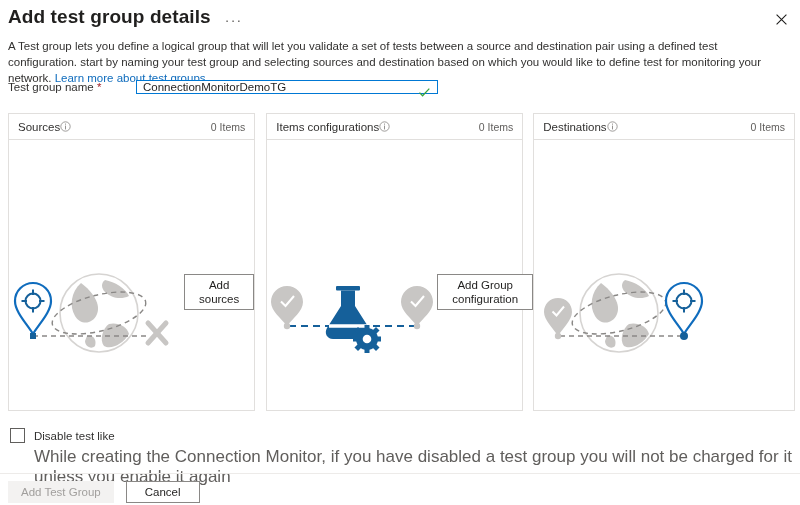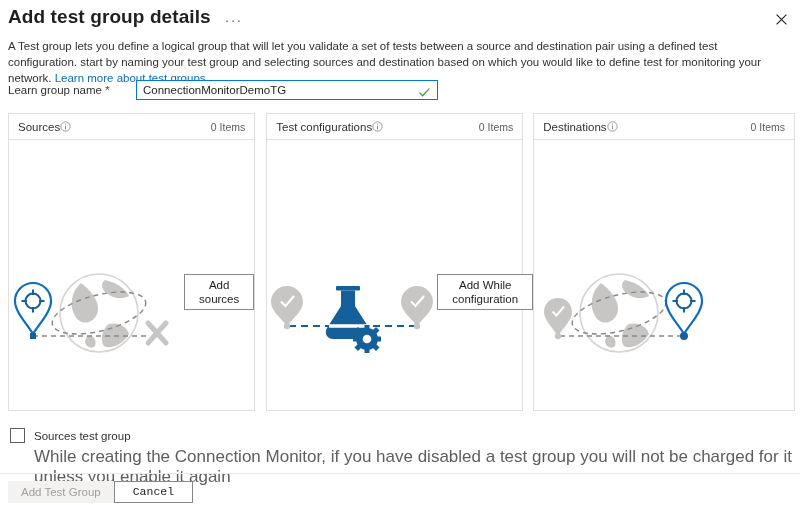--- a/index.html
+++ b/index.html
@@ -36,21 +36,21 @@
     position: absolute; left: 8px; top: 38px; width: 780px;
     font-size: 11.5px; line-height: 16px; color: #323130;
   }
   .desc a { color: #0f6cbd; text-decoration: none; }
 
   
   .name-row { position: absolute; left: 8px; top: 80px; display: flex; align-items: center; }
   .name-label { width: 128px; font-size: 11.5px; color: #323130; }
   .req { color: #a4262c; }
   .name-field {
-    position: relative; width: 302px; height: 20px;
+    position: relative; width: 302px; height: 14px;
     border: 1px solid #0078d4; background: #fff; display: flex; align-items: flex-end;
   }
   .name-field input {
     border: 0; outline: 0; background: transparent;
     width: 100%; height: 100%; padding: 0 24px 0 6px;
     font-family: "Liberation Sans", sans-serif; font-size: 11.5px; color: #201f1e;
   }
   .valid-check { position: absolute; right: 6px; top: 4px; }
 
   
@@ -87,29 +87,29 @@
   .cb-row { display: flex; align-items: center; }
   .cb-box {
     width: 15px; height: 15px; border: 1px solid #605e5c; background: #fff;
     cursor: pointer; flex: 0 0 auto;
   }
   .cb-label { margin-left: 9px; font-size: 11.5px; color: #323130; cursor: pointer; }
   .cb-sub { margin-left: 24px; margin-top: 4px; font-size: 17px; color: #605e5c; }
 
   
   .divider { position: absolute; left: 0; top: 473px; width: 800px; height: 1px; background: #edebe9; }
-  .footer { position: absolute; left: 8px; top: 481px; display: flex; gap: 0; }
+  .footer { position: absolute; left: 8px; top: 481px; display: flex; gap: 12px; }
   .btn-primary-disabled {
     background: #f3f2f1; border: 1px solid #f3f2f1; color: #a19f9d;
     font-family: "Liberation Sans", sans-serif; font-size: 11.5px;
     padding: 3px 12px; min-height: 22px; line-height: 14px; cursor: default;
   }
   .btn-secondary {
     background: #fff; border: 1px solid #8a8886; color: #201f1e;
-    font-family: Liberation Mono, monospace; font-size: 11.5px;
+    font-family: Liberation Sans, sans-serif; font-size: 11.5px;
     padding: 3px 18px; min-height: 22px; line-height: 14px; cursor: pointer;
   }
 </style>
 </head>
 <body>
 
 <div class="page">
 
   <div class="header">
     <div class="title">Add test group details</div>
@@ -123,21 +123,21 @@
       </svg>
     </span>
   </div>
 
   <div class="desc">
     <span>A Test group lets you define a logical group that will let you validate a set of tests between a source and destination pair using a defined test configuration. start by naming your test group and selecting sources and destination based on which you would like to define test for monitoring your network. </span><a href="#">Learn more about test groups</a>
   </div>
 
   <div class="name-row">
     <div class="name-label">
-      <span>Learn group name</span>
+      <span>Test group name</span>
       <span class="req">*</span>
     </div>
     <div class="name-field">
       <input type="text" value="ConnectionMonitorDemoTG" placeholder="Enter test group name" style="">
       <span class="valid-check">
         <svg width="13" height="13" viewBox="0 0 13 13">
           <path d="M1.5 6.6 L4.6 9.8 L11.3 2.6" stroke="#3ca43c" stroke-width="1.3" fill="none"></path>
         </svg>
       </span>
     </div>
@@ -186,21 +186,21 @@
             <rect x="21" y="67" width="6" height="6" fill="#15609a"></rect>
           </svg>
         </div>
         <button class="add-btn">Add sources</button>
       </div>
     </div>
 
     <div class="card c2">
       <div class="card-head">
         <span class="ttl">
-          <span>Test configurations</span>
+          <span>Items configurations</span>
           <span class="info-icon">
             <svg width="11" height="11" viewBox="0 0 12 12">
               <circle cx="6" cy="6" r="5.1" fill="none" stroke="#8a8886" stroke-width="0.9"></circle>
               <rect x="5.5" y="5" width="1" height="4.2" fill="#8a8886"></rect>
               <rect x="5.5" y="2.8" width="1" height="1.2" fill="#8a8886"></rect>
             </svg>
           </span>
         </span>
         <span class="count">0 Items</span>
       </div>
@@ -232,21 +232,21 @@
               <rect x="86" y="70.5" width="5" height="5"></rect>
               <rect x="109" y="70.5" width="5" height="5"></rect>
               <rect x="88.5" y="62" width="5" height="5" transform="rotate(45 91 64.5)"></rect>
               <rect x="106.5" y="62" width="5" height="5" transform="rotate(45 109 64.5)"></rect>
               <rect x="88.5" y="79" width="5" height="5" transform="rotate(45 91 81.5)"></rect>
               <rect x="106.5" y="79" width="5" height="5" transform="rotate(45 109 81.5)"></rect>
             </g>
             <circle cx="100" cy="73" r="4.3" fill="#ffffff"></circle>
           </svg>
         </div>
-        <button class="add-btn">Add While configuration</button>
+        <button class="add-btn">Add Group configuration</button>
       </div>
     </div>
 
     <div class="card c3">
       <div class="card-head">
         <span class="ttl">
           <span>Destinations</span>
           <span class="info-icon">
             <svg width="11" height="11" viewBox="0 0 12 12">
               <circle cx="6" cy="6" r="5.1" fill="none" stroke="#8a8886" stroke-width="0.9"></circle>
@@ -284,21 +284,21 @@
           </svg>
         </div>
       </div>
     </div>
 
   </div>
 
   <div class="cb-block">
     <div class="cb-row">
       <div class="cb-box"></div>
-      <div class="cb-label">Sources test group</div>
+      <div class="cb-label">Disable test like</div>
     </div>
     <div class="cb-sub">While creating the Connection Monitor, if you have disabled a test group you will not be charged for it unless you enable it again</div>
   </div>
 
   <div class="divider"></div>
 
   <div class="footer">
     <button class="btn-primary-disabled" disabled="">Add Test Group</button>
     <button class="btn-secondary">Cancel</button>
   </div>

